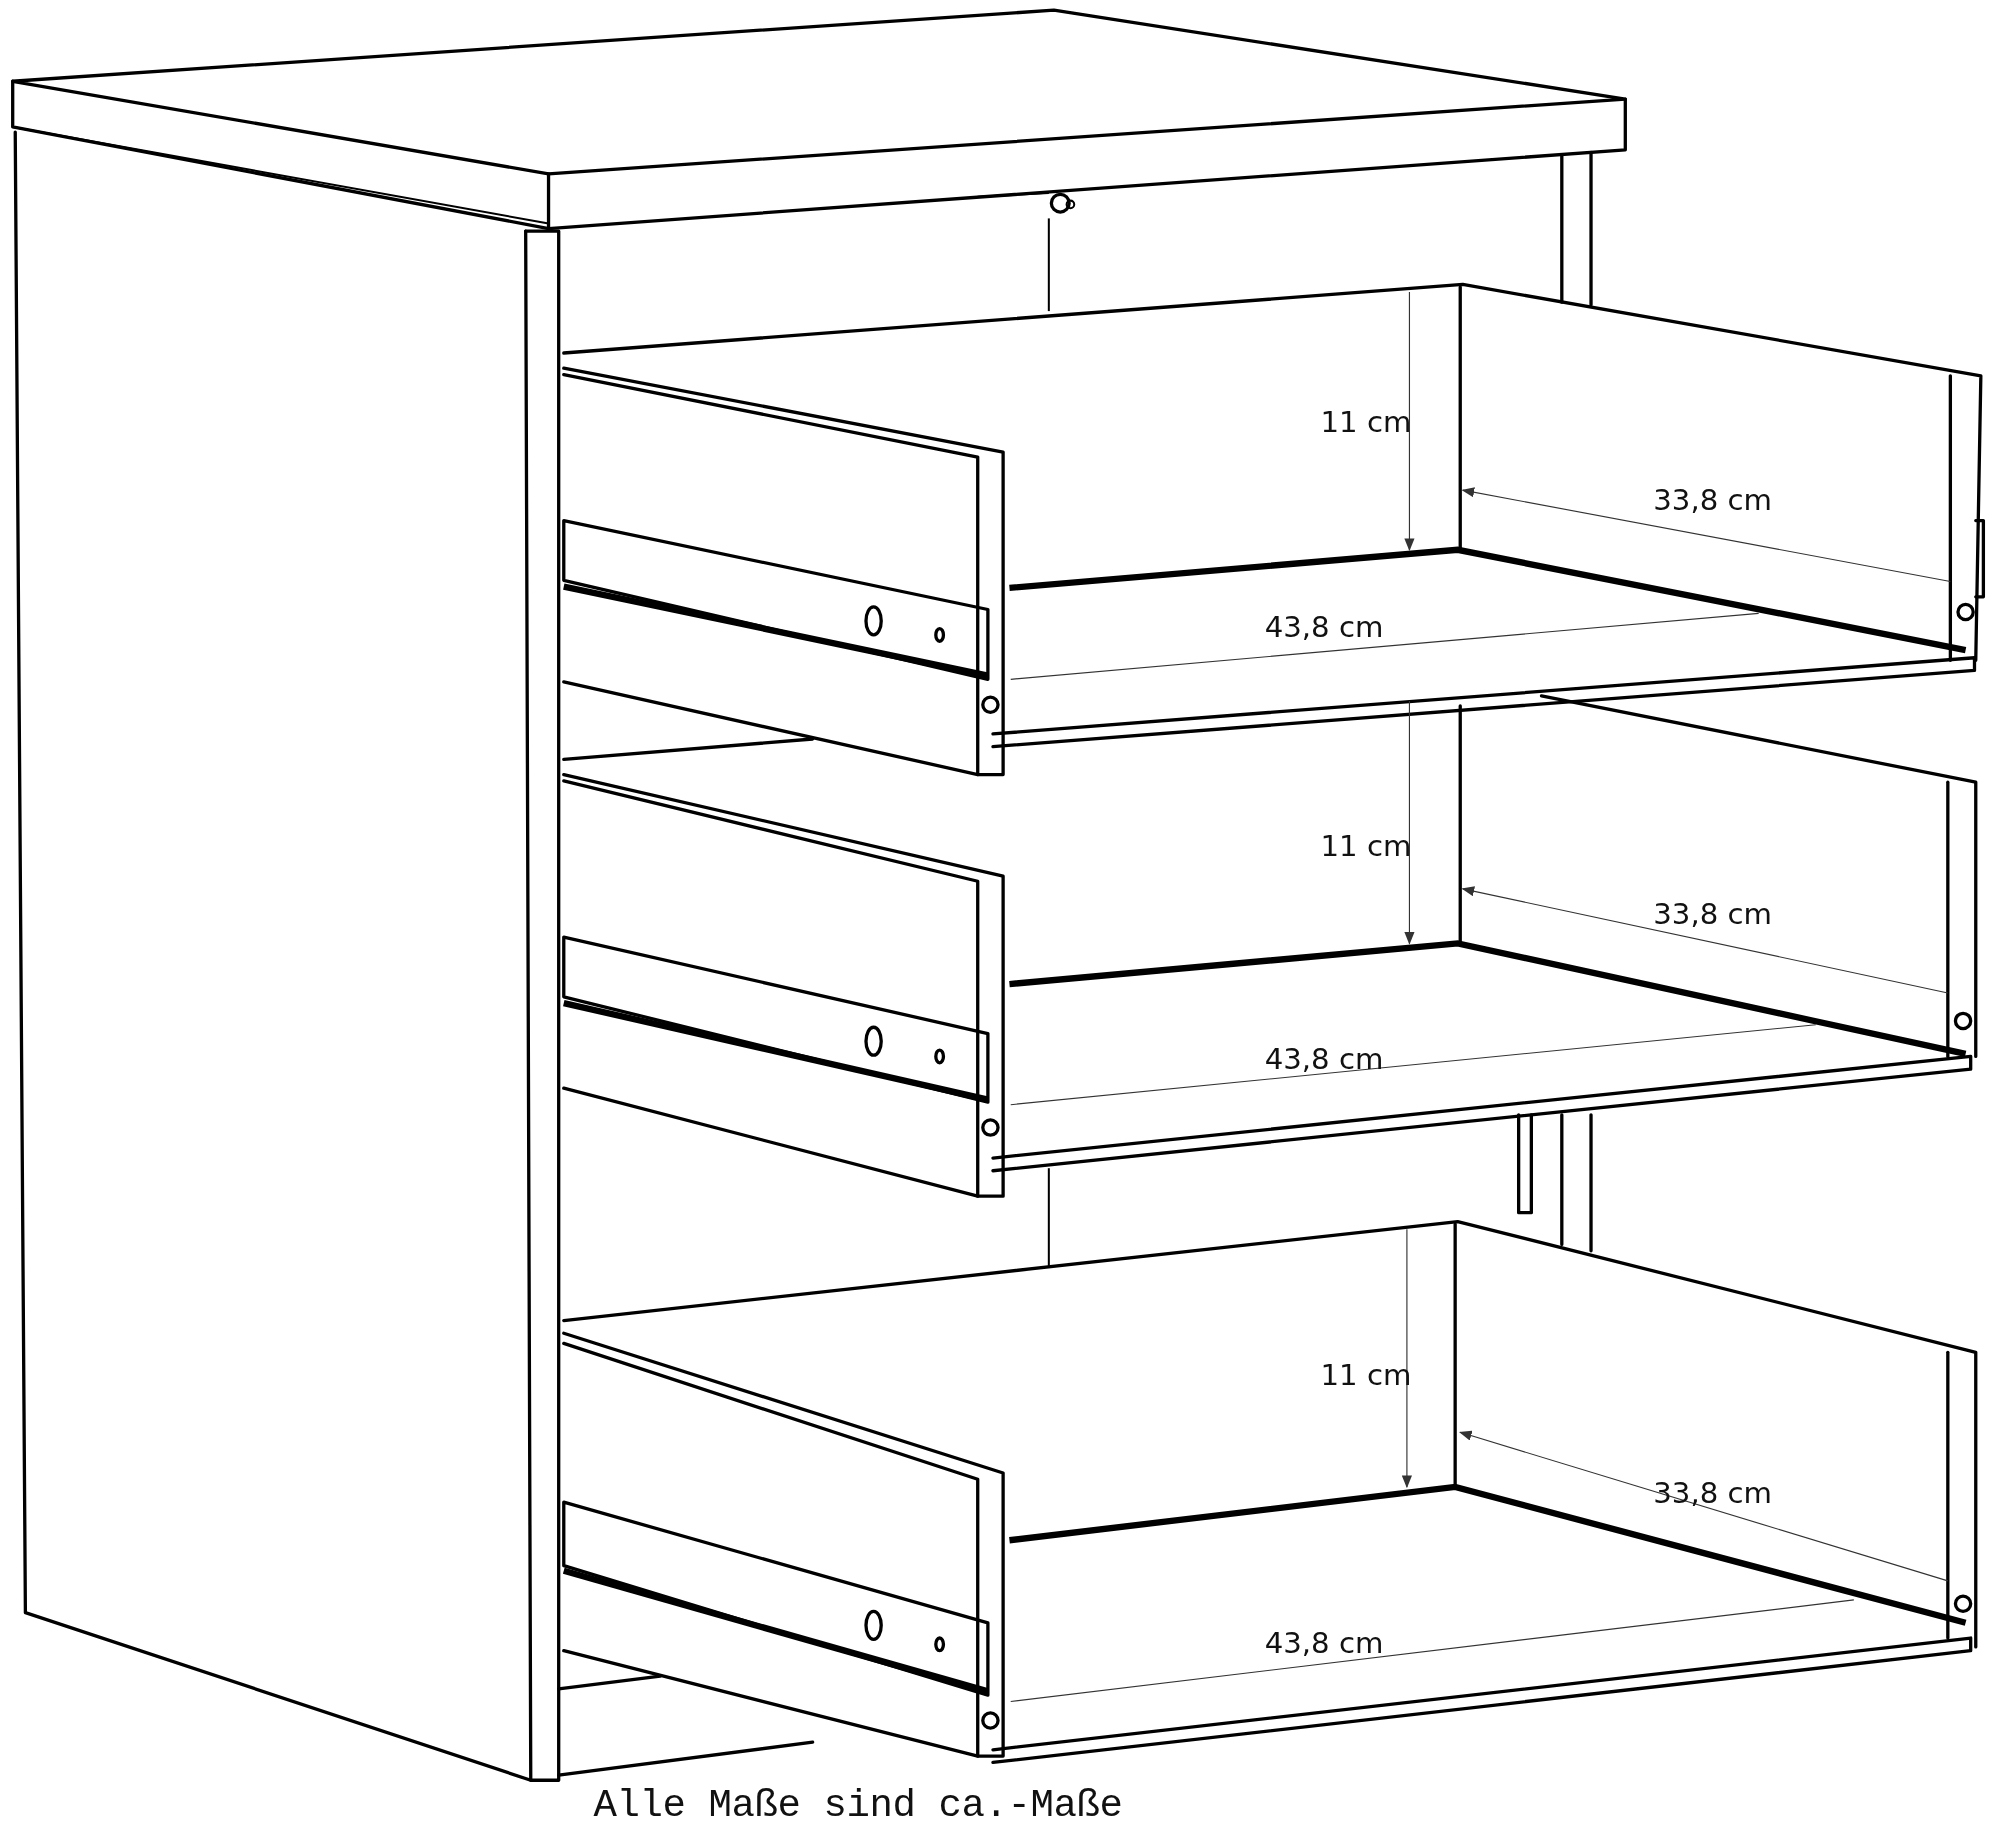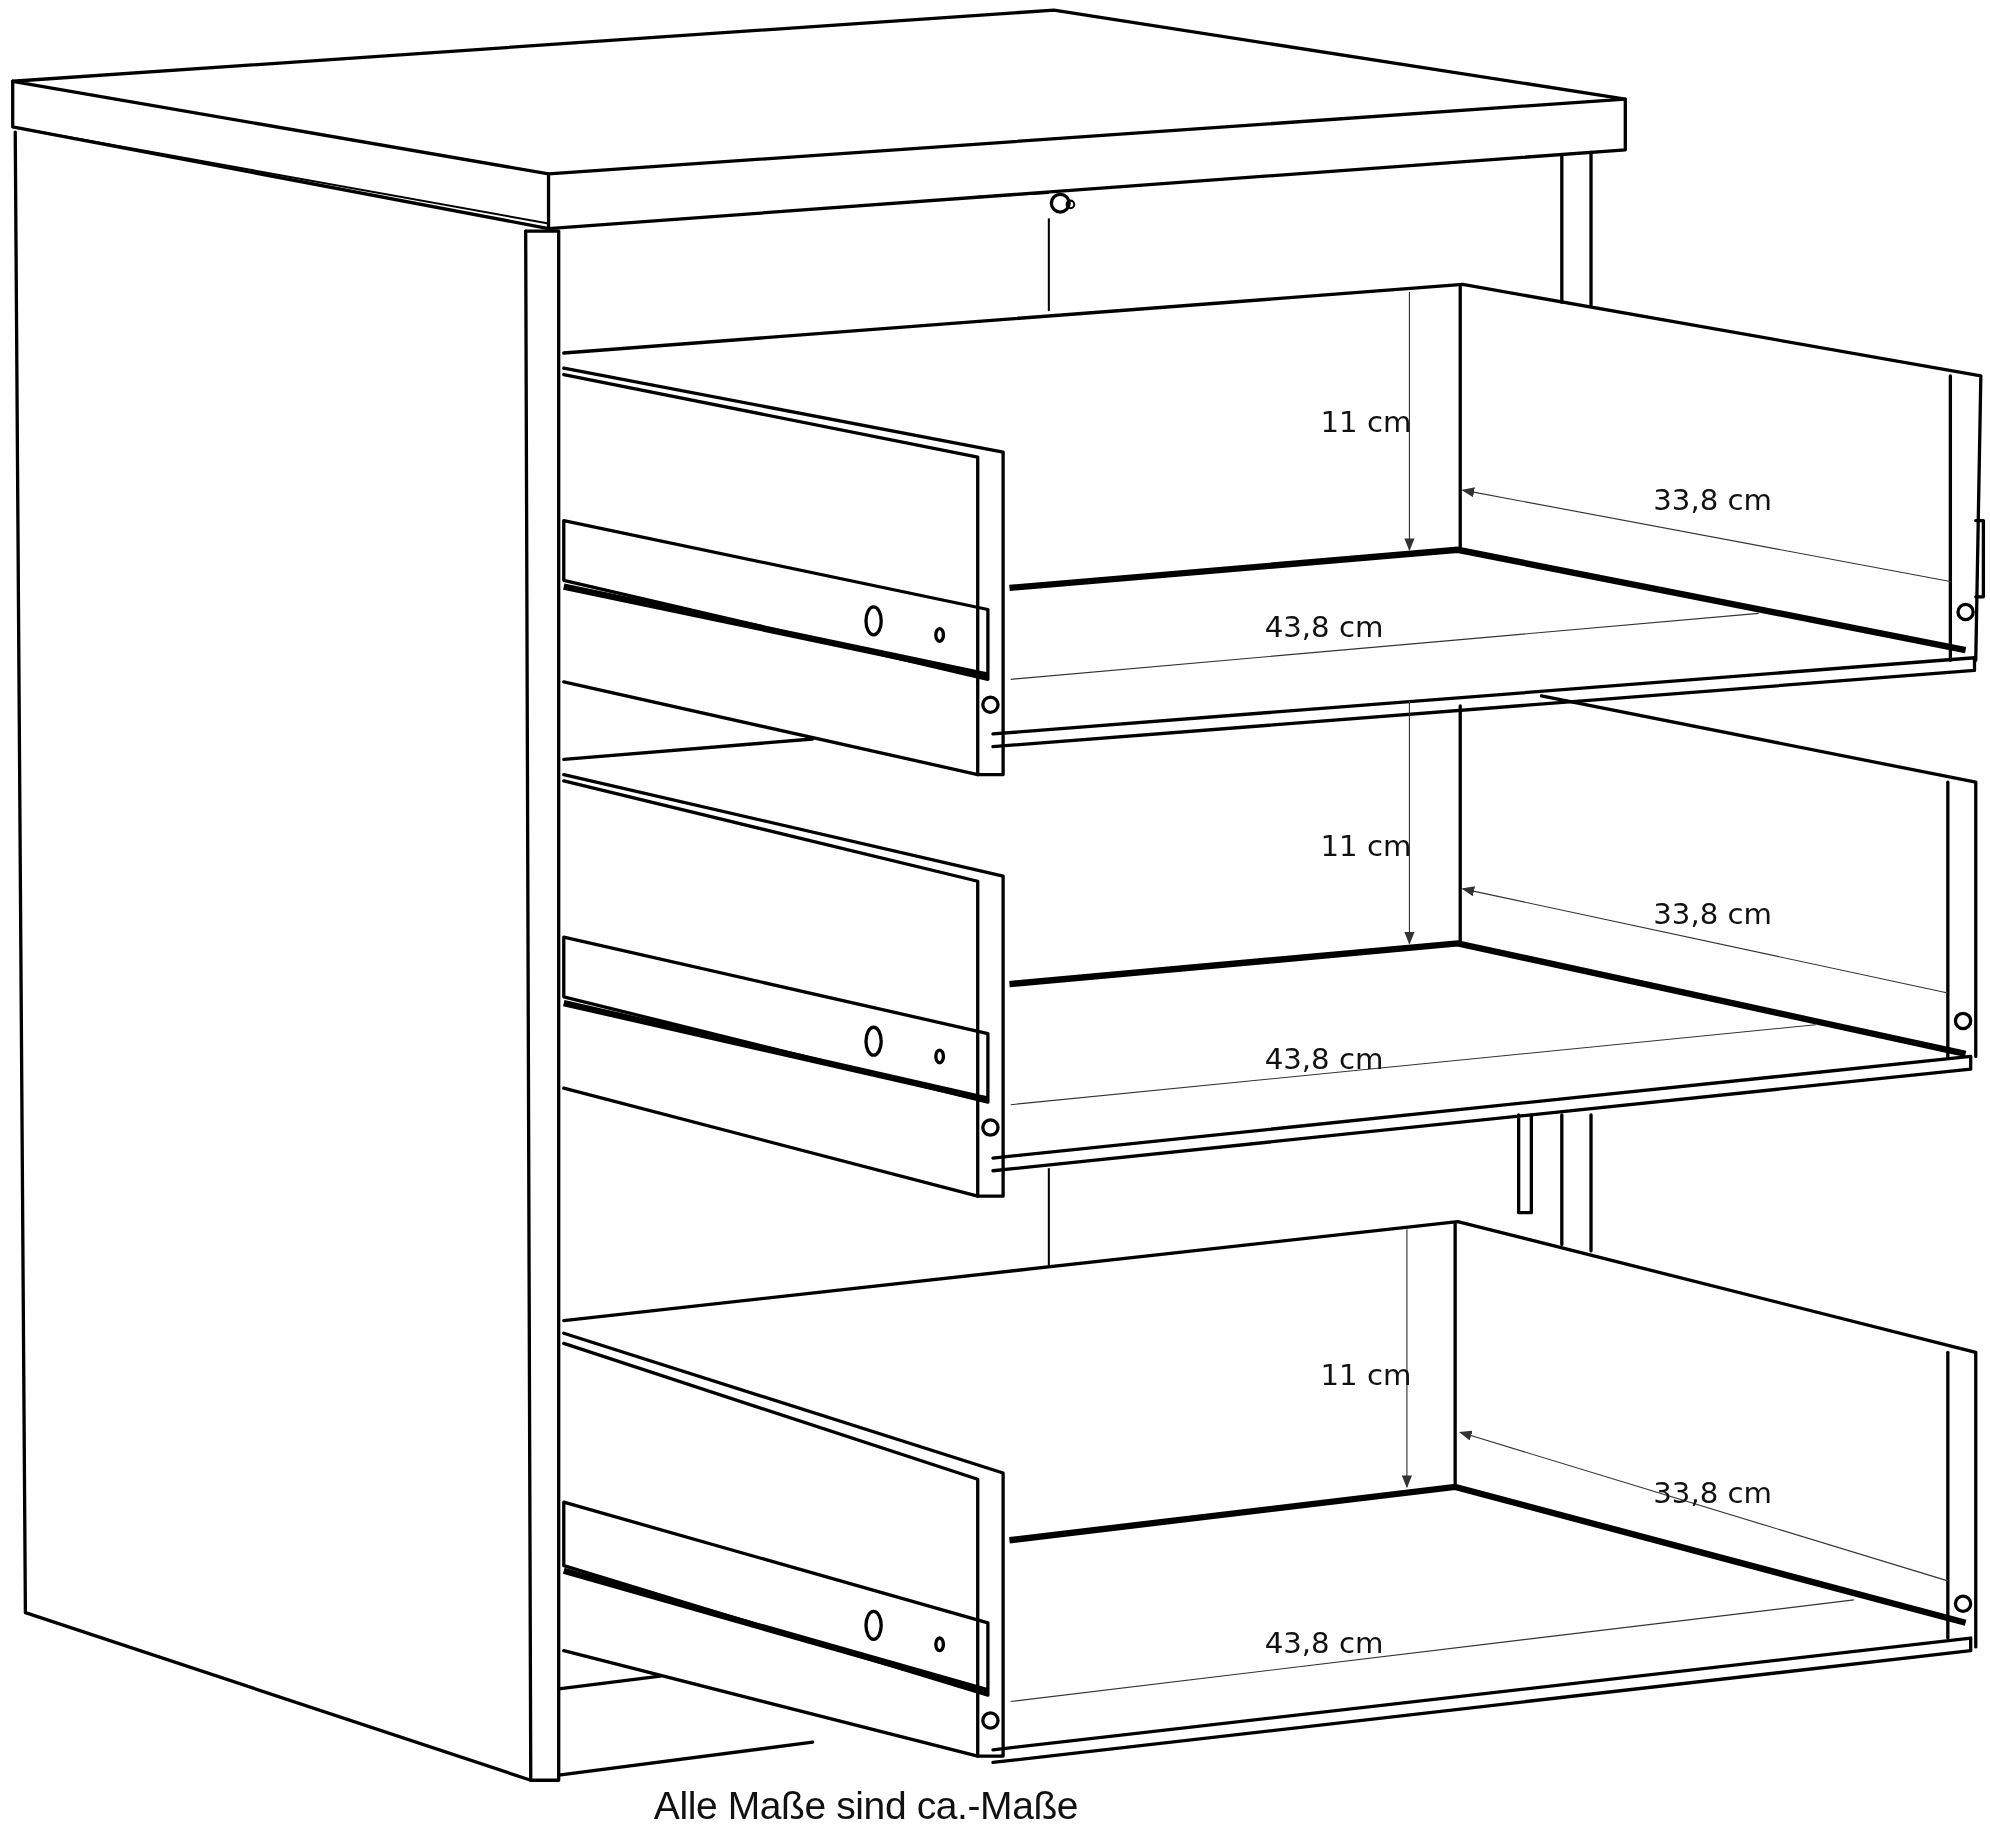--- a/index.html
+++ b/index.html
@@ -4,21 +4,21 @@
 <style>
   html, body { margin:0; padding:0; background:#ffffff; }
   body { width:1991px; height:1845px; overflow:hidden; position:relative; font-family:"DejaVu Sans", sans-serif; }
   #drawing { position:absolute; left:0; top:0; width:1991px; height:1845px; }
   .ln { fill:none; stroke:#000; stroke-width:2.6; stroke-linejoin:round; stroke-linecap:round; }
   .lnt { fill:none; stroke:#000; stroke-width:1.6; stroke-linejoin:round; }
   .thick { fill:none; stroke:#000; stroke-width:5; }
   .dim { fill:none; stroke:#333; stroke-width:0.9; }
   .arrow { fill:#333; }
   .lbl { font-family:"DejaVu Sans", sans-serif; font-size:23px; fill:#111; }
-  .caption { position:absolute; left:8px; width:1716px; top:1784px; text-align:center; font-family:Liberation Sans, sans-serif; font-size:39px; color:#111; letter-spacing:-0.4px; }
+  .caption { position:absolute; left:0; width:1716px; top:1784px; text-align:center; font-family:Liberation Mono, monospace; font-size:39px; color:#111; letter-spacing:-0.4px; }
 </style>
 </head>
 <body>
 
 <svg id="drawing" viewBox="0 0 1568 1453" preserveAspectRatio="none" xmlns="http://www.w3.org/2000/svg">
   <defs>
     <marker id="ah" markerWidth="10" markerHeight="8" refX="9" refY="4" orient="auto" markerUnits="userSpaceOnUse">
       <path d="M0,0 L10,4 L0,8 z" class="arrow"></path>
     </marker>
   </defs>

